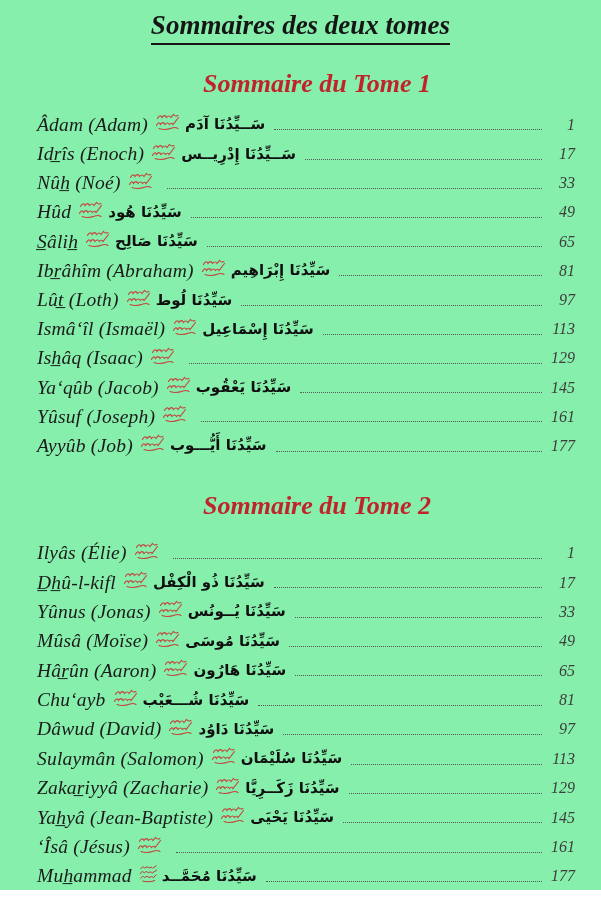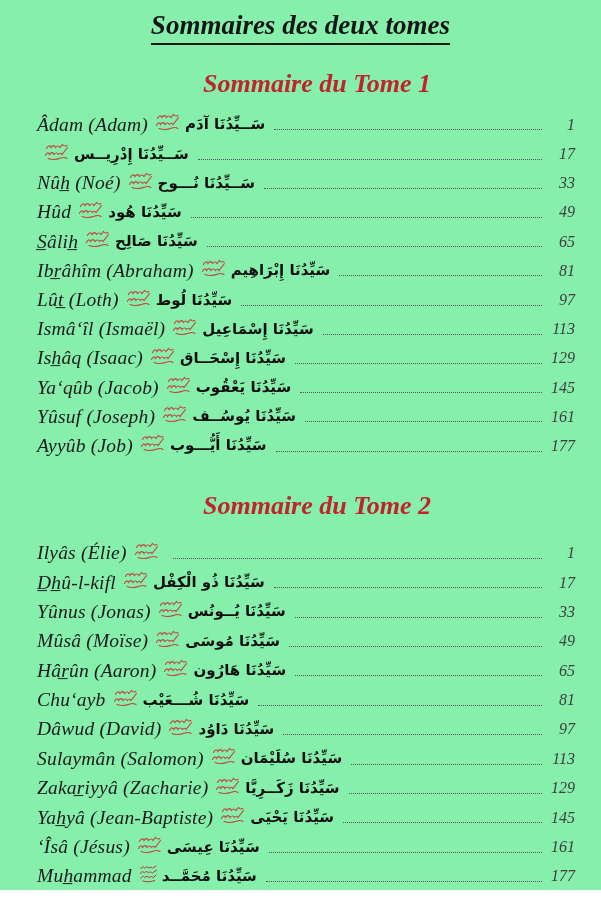--- a/index.html
+++ b/index.html
@@ -112,20 +112,21 @@
           <path d="M4 16.5 C8 18,13 17.5,17 16 C19.5 15,21.5 15.5,23 16.5"></path>
         </g>
       </svg>
     </span>
 
     <span class="arabic-name" dir="rtl">سَــيِّدُنَا آدَم</span>
     <span class="leader"></span>
     <span class="page-num">1</span>
   </div>
       <div class="toc-row">
+    <span class="latin-name">Idr̲îs (Enoch)</span>
 
     <span class="stamp" title="عليه السلام">
       <svg viewBox="0 0 26 19" width="26" height="19" aria-hidden="true">
         <g fill="none" stroke="#c5433c" stroke-width="1.1" stroke-linecap="round">
           <path d="M2.5 6.5 C3.5 3.5,6 3,7 5.5 C8.5 3,10.5 3,11.5 5.5 C13 3.5,15 3.5,16 5.5 L18.5 2.5 C19.5 4,21 4.5,23 3.5"></path>
           <path d="M1.5 13.5 C2.5 10.5,4.5 10,5.5 12.5 C7 10,9 10,10 12.5 C11.5 10.5,13.5 10.5,14.5 12.5 C16 10.5,17.5 11,18 12.5 L23.5 5.5"></path>
           <path d="M4 16.5 C8 18,13 17.5,17 16 C19.5 15,21.5 15.5,23 16.5"></path>
         </g>
       </svg>
     </span>
@@ -140,21 +141,20 @@
     <span class="stamp" title="عليه السلام">
       <svg viewBox="0 0 26 19" width="26" height="19" aria-hidden="true">
         <g fill="none" stroke="#c5433c" stroke-width="1.1" stroke-linecap="round">
           <path d="M2.5 6.5 C3.5 3.5,6 3,7 5.5 C8.5 3,10.5 3,11.5 5.5 C13 3.5,15 3.5,16 5.5 L18.5 2.5 C19.5 4,21 4.5,23 3.5"></path>
           <path d="M1.5 13.5 C2.5 10.5,4.5 10,5.5 12.5 C7 10,9 10,10 12.5 C11.5 10.5,13.5 10.5,14.5 12.5 C16 10.5,17.5 11,18 12.5 L23.5 5.5"></path>
           <path d="M4 16.5 C8 18,13 17.5,17 16 C19.5 15,21.5 15.5,23 16.5"></path>
         </g>
       </svg>
     </span>
 
-    <span class="arabic-name" dir="rtl">سَــيِّدُنَا نُـــوح</span>
     <span class="leader"></span>
     <span class="page-num">33</span>
   </div>
       <div class="toc-row">
     <span class="latin-name">Hûd</span>
 
     <span class="stamp" title="عليه السلام">
       <svg viewBox="0 0 26 19" width="26" height="19" aria-hidden="true">
         <g fill="none" stroke="#c5433c" stroke-width="1.1" stroke-linecap="round">
           <path d="M2.5 6.5 C3.5 3.5,6 3,7 5.5 C8.5 3,10.5 3,11.5 5.5 C13 3.5,15 3.5,16 5.5 L18.5 2.5 C19.5 4,21 4.5,23 3.5"></path>
@@ -242,21 +242,20 @@
     <span class="stamp" title="عليه السلام">
       <svg viewBox="0 0 26 19" width="26" height="19" aria-hidden="true">
         <g fill="none" stroke="#c5433c" stroke-width="1.1" stroke-linecap="round">
           <path d="M2.5 6.5 C3.5 3.5,6 3,7 5.5 C8.5 3,10.5 3,11.5 5.5 C13 3.5,15 3.5,16 5.5 L18.5 2.5 C19.5 4,21 4.5,23 3.5"></path>
           <path d="M1.5 13.5 C2.5 10.5,4.5 10,5.5 12.5 C7 10,9 10,10 12.5 C11.5 10.5,13.5 10.5,14.5 12.5 C16 10.5,17.5 11,18 12.5 L23.5 5.5"></path>
           <path d="M4 16.5 C8 18,13 17.5,17 16 C19.5 15,21.5 15.5,23 16.5"></path>
         </g>
       </svg>
     </span>
 
-    <span class="arabic-name" dir="rtl">سَيِّدُنَا إِسْحَــاق</span>
     <span class="leader"></span>
     <span class="page-num">129</span>
   </div>
       <div class="toc-row">
     <span class="latin-name">Ya‘qûb (Jacob)</span>
 
     <span class="stamp" title="عليه السلام">
       <svg viewBox="0 0 26 19" width="26" height="19" aria-hidden="true">
         <g fill="none" stroke="#c5433c" stroke-width="1.1" stroke-linecap="round">
           <path d="M2.5 6.5 C3.5 3.5,6 3,7 5.5 C8.5 3,10.5 3,11.5 5.5 C13 3.5,15 3.5,16 5.5 L18.5 2.5 C19.5 4,21 4.5,23 3.5"></path>
@@ -276,21 +275,20 @@
     <span class="stamp" title="عليه السلام">
       <svg viewBox="0 0 26 19" width="26" height="19" aria-hidden="true">
         <g fill="none" stroke="#c5433c" stroke-width="1.1" stroke-linecap="round">
           <path d="M2.5 6.5 C3.5 3.5,6 3,7 5.5 C8.5 3,10.5 3,11.5 5.5 C13 3.5,15 3.5,16 5.5 L18.5 2.5 C19.5 4,21 4.5,23 3.5"></path>
           <path d="M1.5 13.5 C2.5 10.5,4.5 10,5.5 12.5 C7 10,9 10,10 12.5 C11.5 10.5,13.5 10.5,14.5 12.5 C16 10.5,17.5 11,18 12.5 L23.5 5.5"></path>
           <path d="M4 16.5 C8 18,13 17.5,17 16 C19.5 15,21.5 15.5,23 16.5"></path>
         </g>
       </svg>
     </span>
 
-    <span class="arabic-name" dir="rtl">سَيِّدُنَا يُوسُــف</span>
     <span class="leader"></span>
     <span class="page-num">161</span>
   </div>
       <div class="toc-row">
     <span class="latin-name">Ayyûb (Job)</span>
 
     <span class="stamp" title="عليه السلام">
       <svg viewBox="0 0 26 19" width="26" height="19" aria-hidden="true">
         <g fill="none" stroke="#c5433c" stroke-width="1.1" stroke-linecap="round">
           <path d="M2.5 6.5 C3.5 3.5,6 3,7 5.5 C8.5 3,10.5 3,11.5 5.5 C13 3.5,15 3.5,16 5.5 L18.5 2.5 C19.5 4,21 4.5,23 3.5"></path>
@@ -484,21 +482,20 @@
     <span class="stamp" title="عليه السلام">
       <svg viewBox="0 0 26 19" width="26" height="19" aria-hidden="true">
         <g fill="none" stroke="#c5433c" stroke-width="1.1" stroke-linecap="round">
           <path d="M2.5 6.5 C3.5 3.5,6 3,7 5.5 C8.5 3,10.5 3,11.5 5.5 C13 3.5,15 3.5,16 5.5 L18.5 2.5 C19.5 4,21 4.5,23 3.5"></path>
           <path d="M1.5 13.5 C2.5 10.5,4.5 10,5.5 12.5 C7 10,9 10,10 12.5 C11.5 10.5,13.5 10.5,14.5 12.5 C16 10.5,17.5 11,18 12.5 L23.5 5.5"></path>
           <path d="M4 16.5 C8 18,13 17.5,17 16 C19.5 15,21.5 15.5,23 16.5"></path>
         </g>
       </svg>
     </span>
 
-    <span class="arabic-name" dir="rtl">سَيِّدُنَا عِيسَى</span>
     <span class="leader"></span>
     <span class="page-num">161</span>
   </div>
       <div class="toc-row">
     <span class="latin-name">Muh̲ammad</span>
 
     <span class="stamp" title="صلى الله عليه وسلم">
       <svg viewBox="0 0 20 20" width="19" height="19" aria-hidden="true">
         <g fill="none" stroke="#b9352f" stroke-width="1.05" stroke-linecap="round">
           <path d="M2 5 C3 2.5,5 2.5,6 4.5 C7.5 2.5,9.5 2.5,10.5 4.5 C12 3,13.5 3,14.5 4.5 L18 2"></path>

